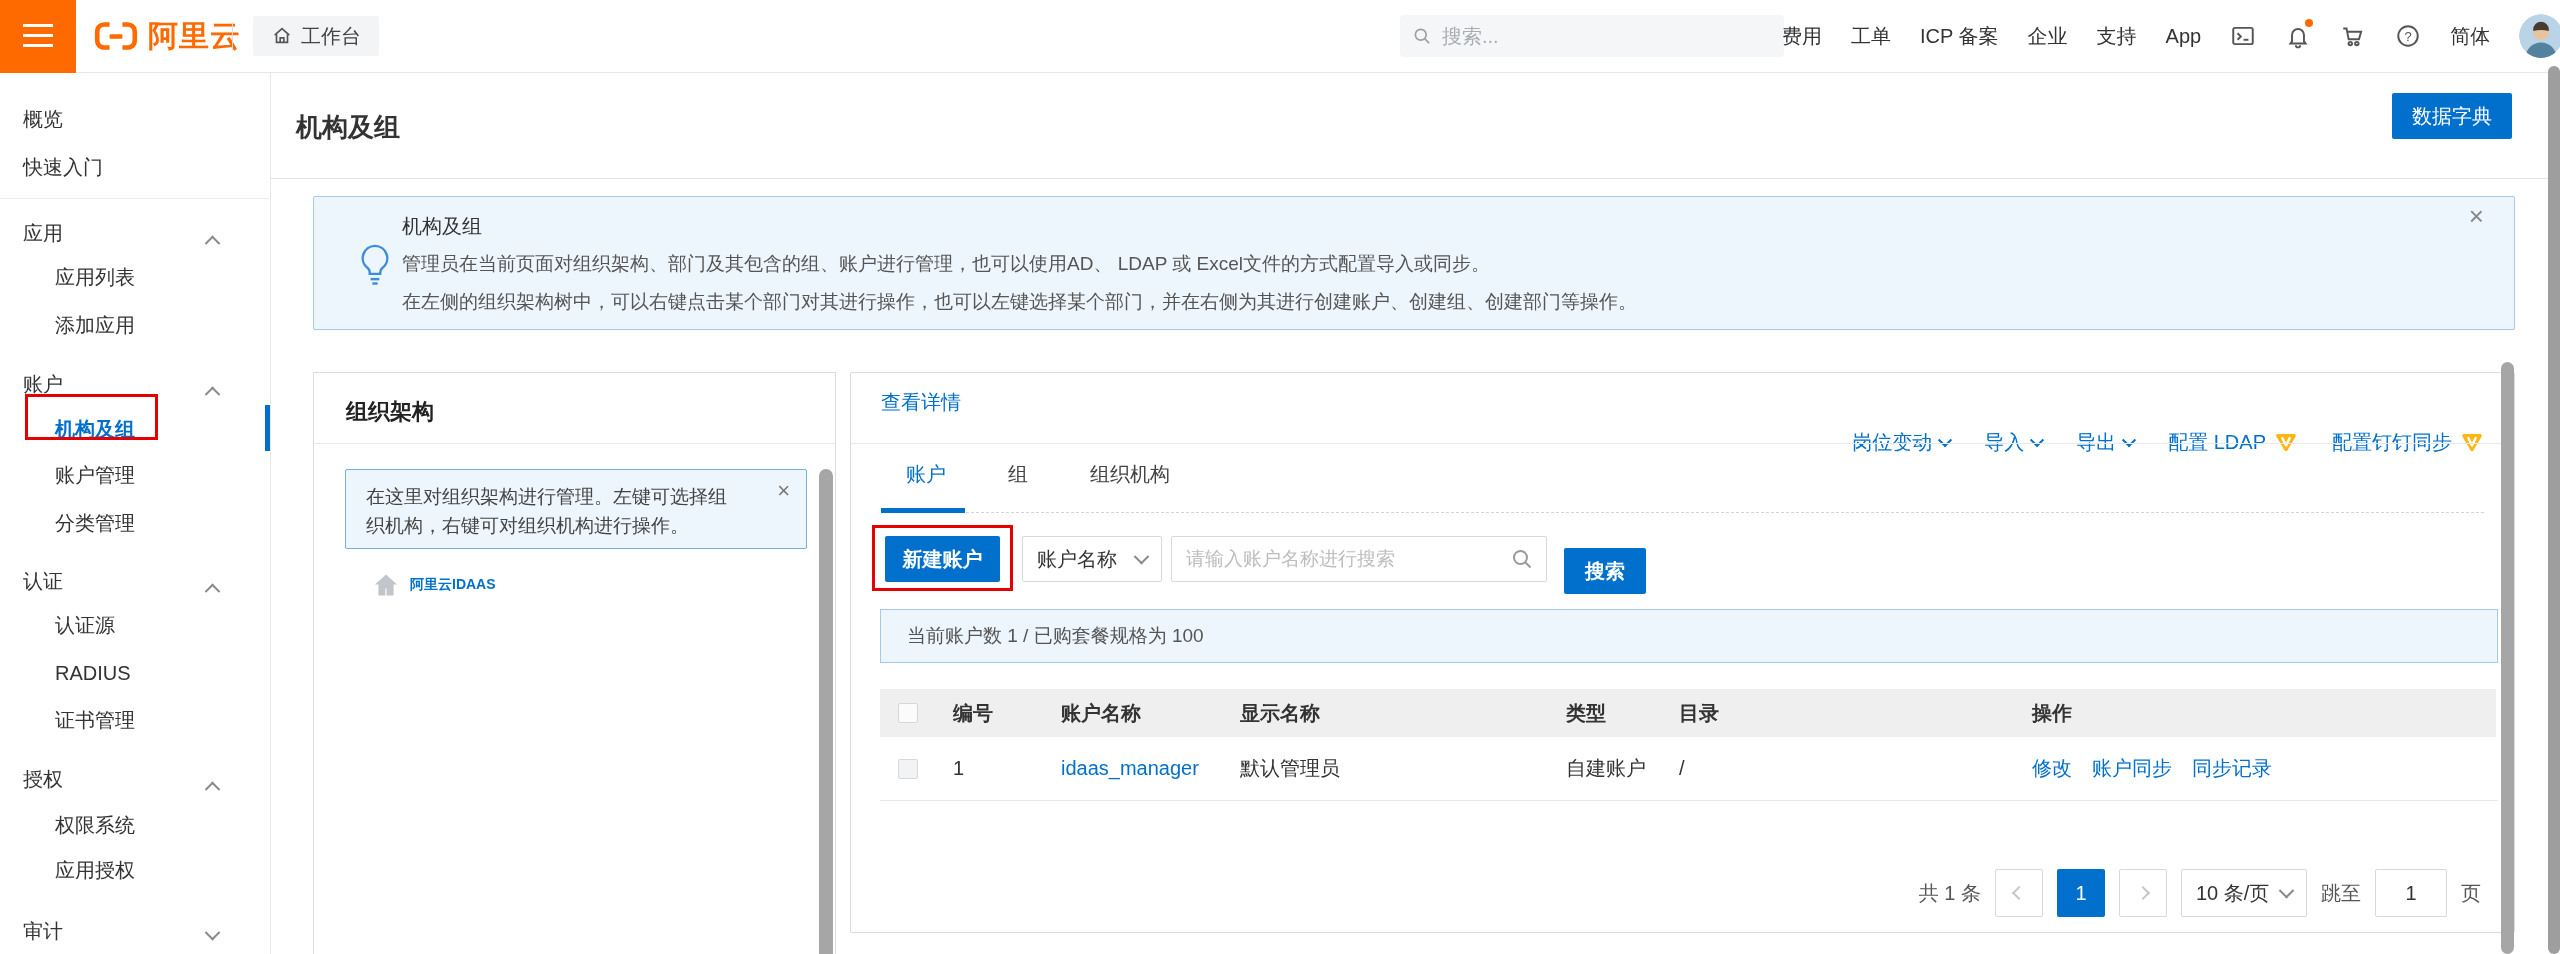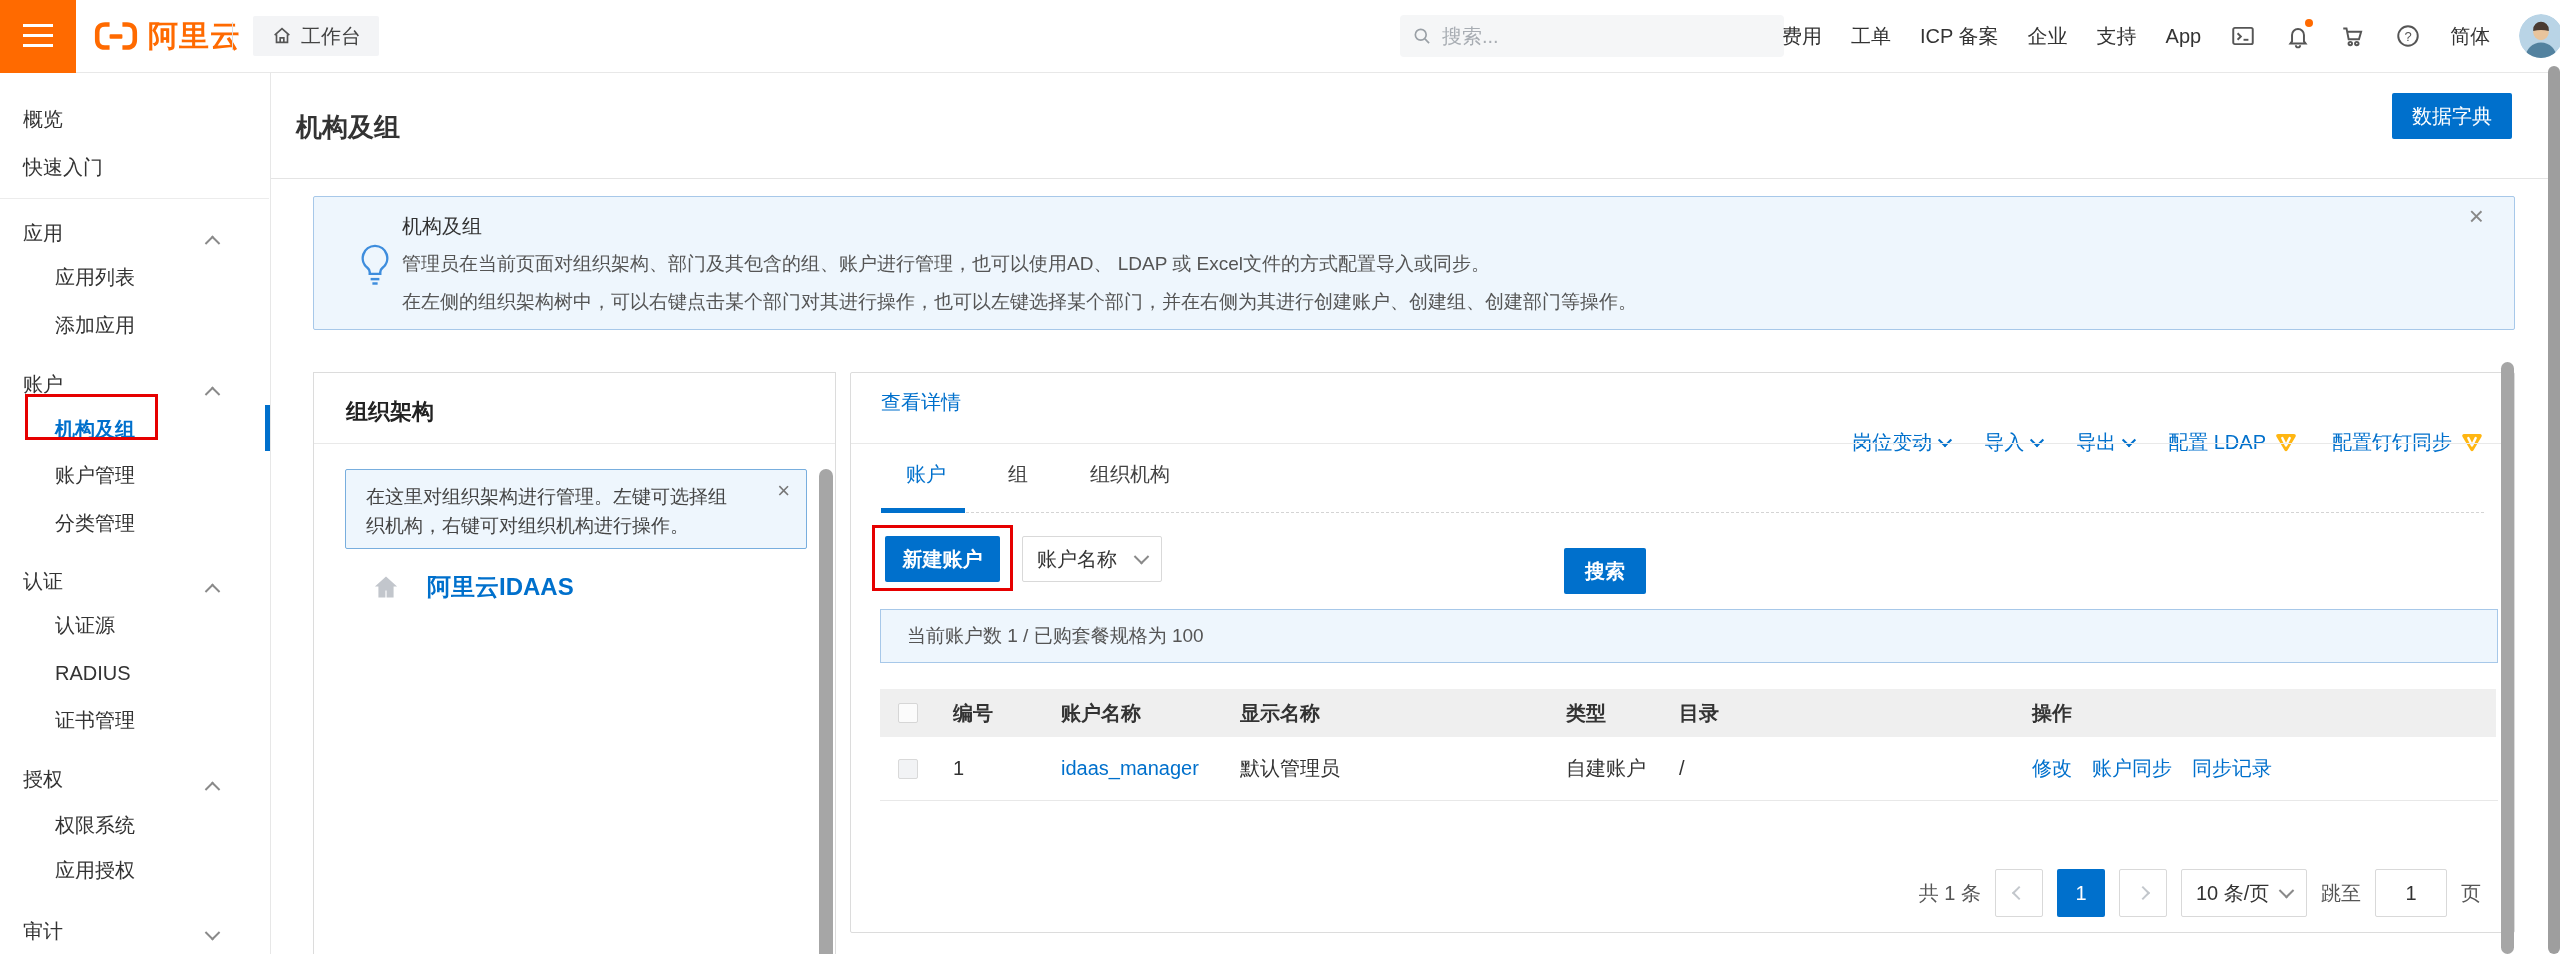--- a/index.html
+++ b/index.html
@@ -48,21 +48,21 @@
   .banner-close{position:absolute;right:30px;top:6px;font-size:26px;color:#888;cursor:pointer;line-height:1;}
   .bulb{position:absolute;left:40px;top:46px;}
   
   .org-panel{position:absolute;left:43px;top:300px;width:523px;height:600px;border:1px solid #dcdcdc;box-sizing:border-box;background:#fff;}
   .org-title{position:absolute;left:32px;top:24px;font-size:22px;font-weight:bold;color:#222;}
   .org-hdiv{position:absolute;left:0;right:0;top:70px;height:1px;background:#e9e9e9;}
   .org-tip{position:absolute;left:31px;top:96px;width:462px;height:80px;background:#eef6fd;border:1px solid #78aede;border-radius:2px;box-sizing:border-box;}
   .org-tip-text{position:absolute;left:20px;top:12px;width:372px;font-size:19px;line-height:29px;color:#444;}
   .org-tip-close{position:absolute;right:16px;top:10px;font-size:22px;color:#777;cursor:pointer;line-height:1;}
   .org-node{position:absolute;left:58px;top:198px;display:flex;align-items:center;gap:10px;cursor:pointer;}
-  .org-node-label{color:#0070cc;font-weight:bold;font-size:24px;margin-left:17px;}
+  .org-node-label{color:#0070cc;font-weight:bold;font-size:14px;}
   .org-scroll{position:absolute;right:2px;top:96px;width:14px;height:500px;background:#a6a6a6;border-radius:7px;cursor:pointer;}
   
   .detail{position:absolute;left:580px;top:300px;width:1665px;height:561px;border:1px solid #dcdcdc;border-radius:2px;box-sizing:border-box;background:#fff;}
   .view-detail{position:absolute;left:30px;top:16px;color:#0070cc;cursor:pointer;}
   .actions{position:absolute;right:30px;top:16px;display:flex;align-items:center;gap:34px;}
   .action-link{color:#0070cc;cursor:pointer;display:flex;align-items:center;gap:8px;white-space:nowrap;margin-top:40px;}
   .chev.blue{width:8px;height:8px;border-color:#0070cc;border-width:2px;}
   .detail-hdiv{position:absolute;left:0;right:0;top:70px;height:1px;background:#e9e9e9;}
   .tabs{position:absolute;left:55px;top:88px;display:flex;gap:62px;}
   .tab{color:#444;cursor:pointer;}
@@ -317,20 +317,27 @@
     <div class="tab-bar"></div>
 
     <button class="btn-blue new-btn">新建账户</button>
     <div class="annotation red-box-btn"></div>
 
     <div class="select flt-select">
       <span>账户名称</span>
       <span class="chev down"></span>
     </div>
 
+    <div class="search-box">
+      <input type="text" placeholder="请输入账户名称进行搜索" style="">
+      <svg width="24" height="24" viewBox="0 0 24 24" fill="none" stroke="#999" stroke-width="2">
+        <circle cx="10.5" cy="10.5" r="6.5"></circle>
+          <path d="m15.5 15.5 5 5"></path>
+      </svg>
+    </div>
     <button class="btn-blue search-btn">搜索</button>
 
     <div class="quota">
       <span>当前账户数 1 / 已购套餐规格为 100</span>
     </div>
 
     <div class="thead">
       <span class="cell c-check">
           <span class="checkbox"></span>
         </span>

